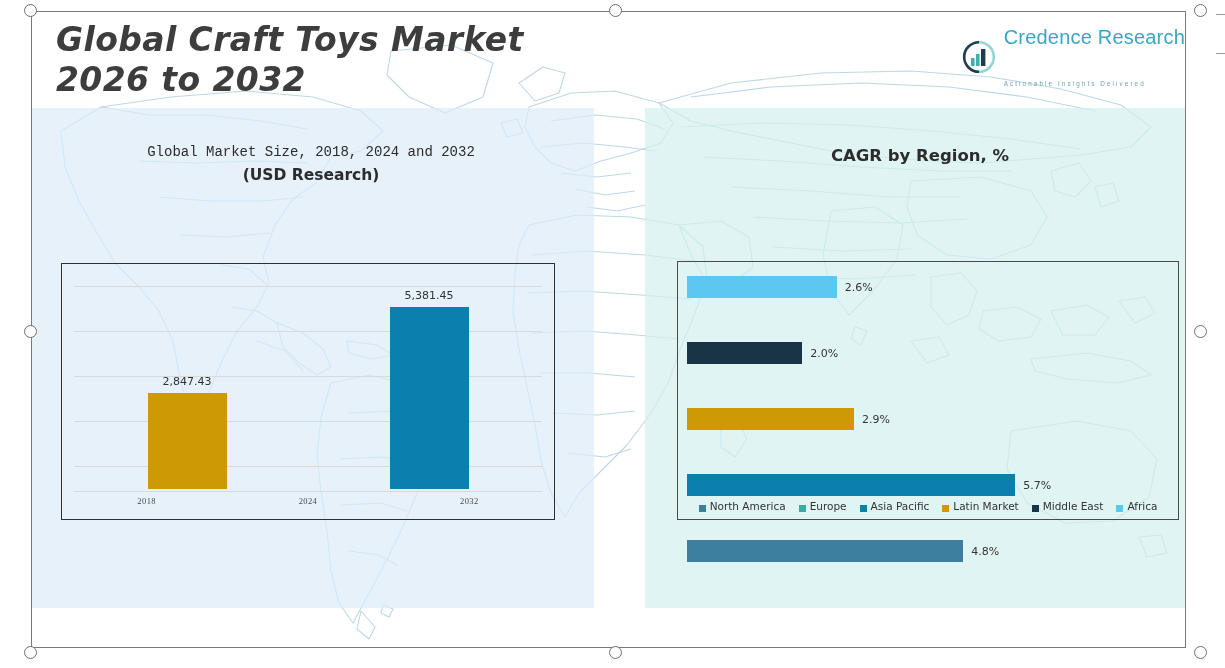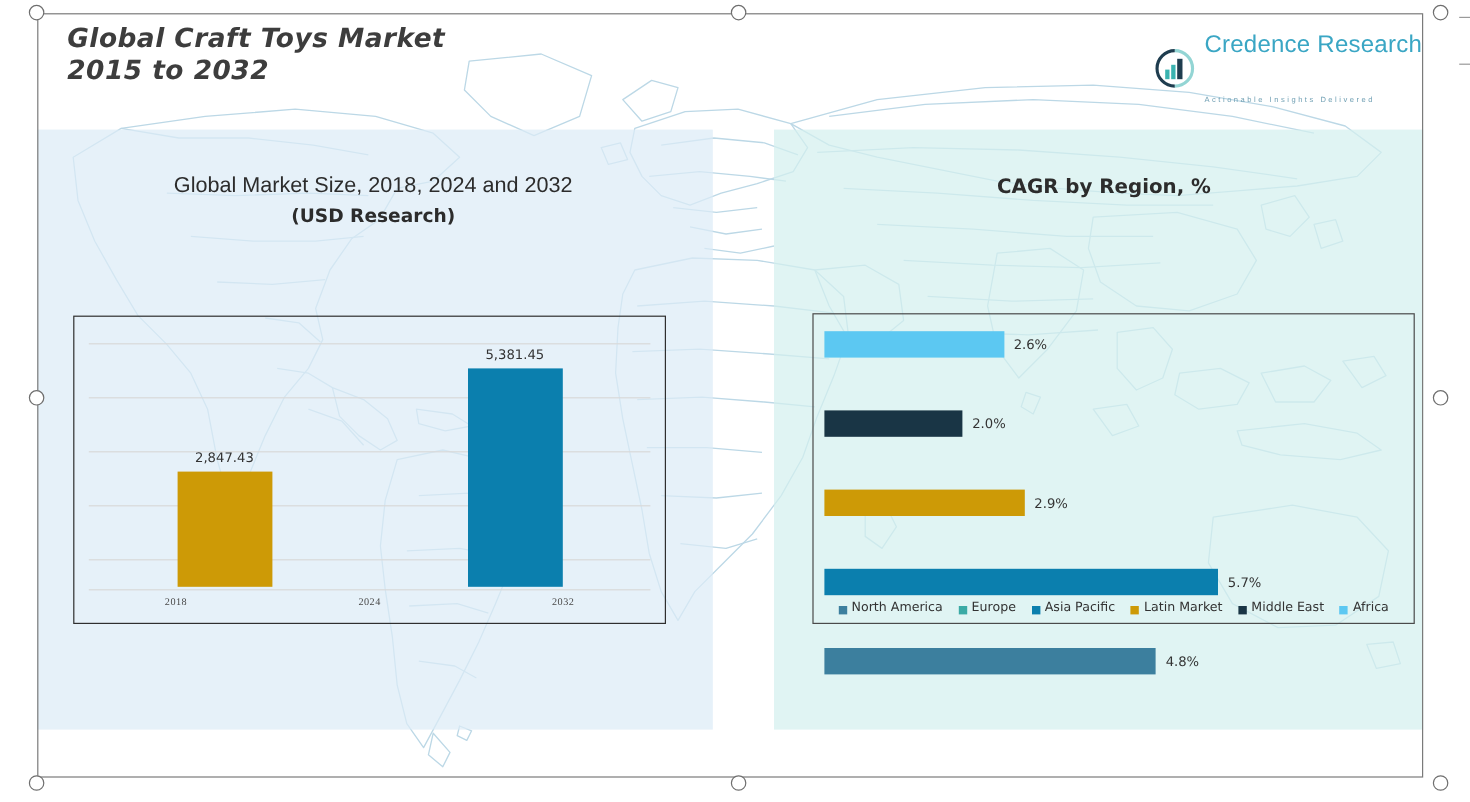--- a/index.html
+++ b/index.html
@@ -30,33 +30,33 @@
   .map-layer svg{position:absolute;left:0;top:0;width:1155px;height:637px;}
 
   
   .panel{position:absolute;top:108px;height:500px;}
   .panel-left {left:31px; width:563px; background:rgba(221,235,246,.72);}
   .panel-right{left:645px;width:541px; background:rgba(212,240,238,.72);}
 
   
   .title{position:absolute;left:56px;top:20px;width:560px;
          font-family:"DejaVu Sans",sans-serif;
-         font-size:22px;font-weight:700;font-style:italic;color:#3d3d3d;
+         font-size:33px;font-weight:700;font-style:italic;color:#3d3d3d;
          line-height:1.22;letter-spacing:.4px;}
 
   .logo{position:absolute;right:40px;top:27px;display:flex;align-items:center;gap:8px;}
   .logo-mark{width:34px;height:34px;flex:none;}
   .logo-text{display:flex;flex-direction:column;line-height:1;gap:30px;}
   .logo-name{font-size:20px;color:#3aa6c4;letter-spacing:.2px;}
   .logo-name b{font-weight:400;color:#3aa6c4;}
   .logo-tag{font-size:6.3px;color:#6f9fb3;letter-spacing:2.1px;margin-top:4px;}
 
   
   .ch-head{position:absolute;text-align:center;color:#2c2c2c;}
-  .ch-line1{font-size:18px;font-family:Liberation Sans, sans-serif;}
+  .ch-line1{font-size:14px;font-family:Liberation Mono, monospace;}
   .ch-line2{font-size:15.5px;font-weight:700;font-family:"DejaVu Sans",sans-serif;margin-top:6px;}
 
   #left-head {left:66px; top:144px;width:490px;}
   #right-head{left:700px;top:146px;width:440px;font-size:16.5px;font-weight:700;
               font-family:"DejaVu Sans",sans-serif;}
 
   
   #vbar-frame{position:absolute;left:61px;top:263px;width:494px;height:257px;
               border:1.3px solid #2f2f2f;box-sizing:border-box;}
   #vbar-plot{position:absolute;left:4px;top:4px;right:4px;bottom:4px;}
@@ -177,21 +177,21 @@
                L996 492 L976 458 Z"></path>
       <path d="M1108 526 L1130 524 L1136 542 L1116 546 Z"></path>
     </svg>
   </div>
 
   <div class="panel panel-left"></div>
   <div class="panel panel-right"></div>
 
   <div class="title">
     <div>Global Craft Toys Market</div>
-    <div>2015 to 2032</div>
+    <div>2026 to 2032</div>
   </div>
 
   <div class="logo">
     <span class="logo-mark">
       <svg viewBox="0 0 34 34" width="34" height="34">
         <path d="M17 2.2 A14.8 14.8 0 1 0 17 31.8" fill="none" stroke="#1f3d4f" stroke-width="2.6"></path>
         <path d="M17 2.2 A14.8 14.8 0 0 1 17 31.8" fill="none" stroke="#3ab3b0" stroke-width="2.6" opacity=".55"></path>
         <rect x="9" y="18" width="3.6" height="8" fill="#3ab3b0"></rect>
         <rect x="14" y="14" width="3.6" height="12" fill="#3ab3b0"></rect>
         <rect x="19" y="9" width="4.4" height="17" fill="#1f3d4f"></rect>

